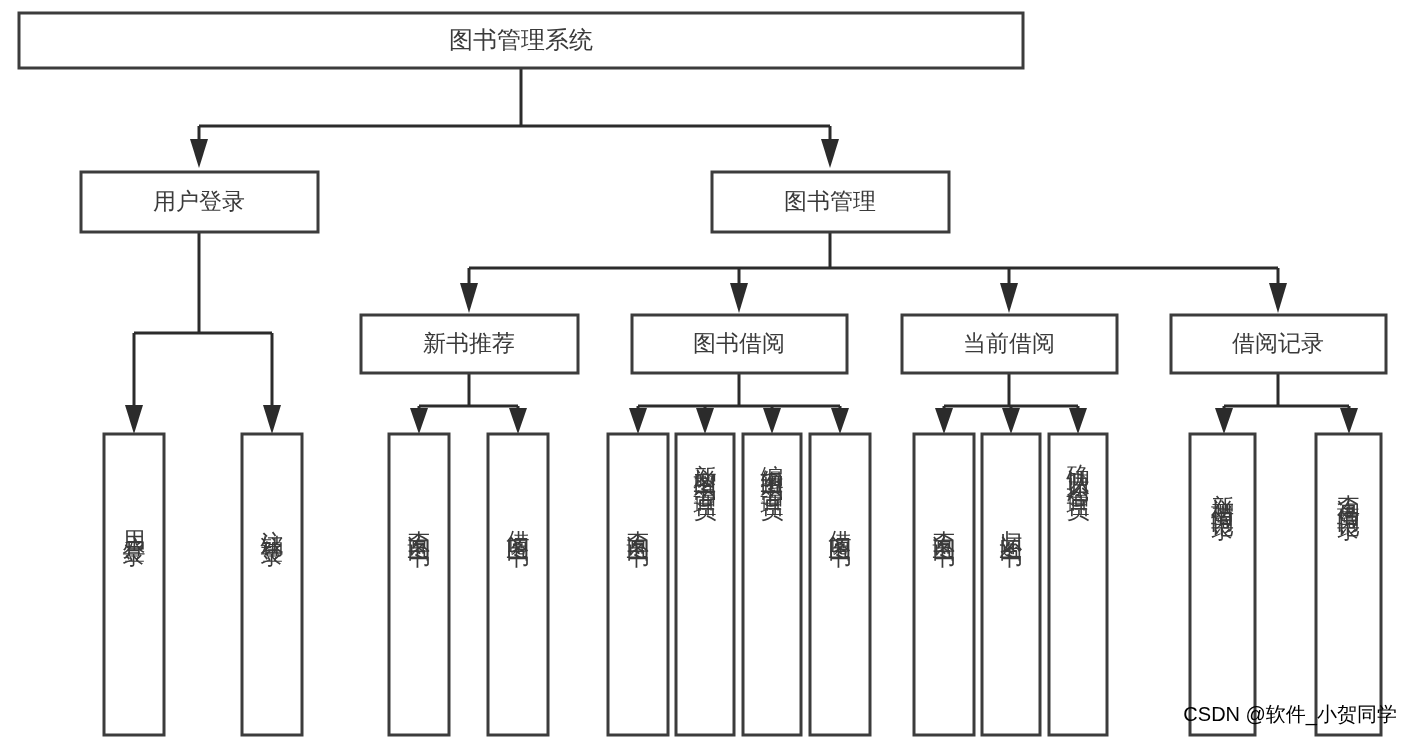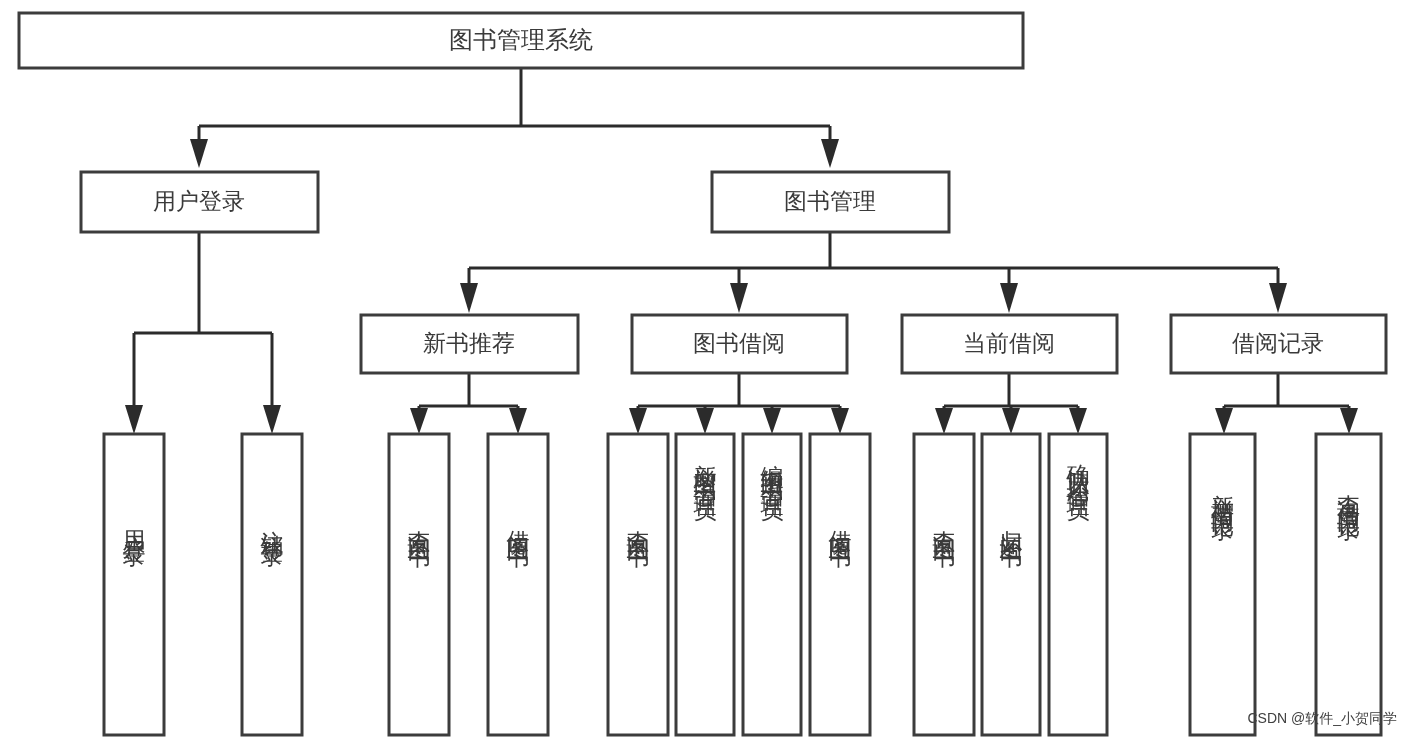--- a/index.html
+++ b/index.html
@@ -47,22 +47,22 @@
     fill: none;
   }
   .arrow-head {
     fill: #2b2b2b;
     stroke: none;
   }
   .watermark {
     position: absolute;
     right: 8px;
     bottom: 6px;
-    color: #404040;
-    font-size: 14px;
+    color: #000000;
+    font-size: 20px;
     font-family: "Liberation Sans", "DejaVu Sans", sans-serif;
     white-space: nowrap;
     pointer-events: none;
   }
   .vlabel-wrap {
     position: absolute;
     display: flex;
     align-items: flex-start;
     justify-content: center;
     pointer-events: none;

